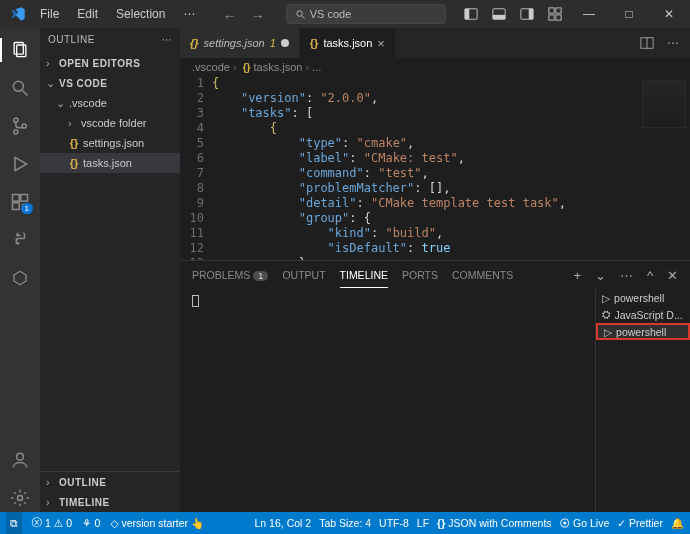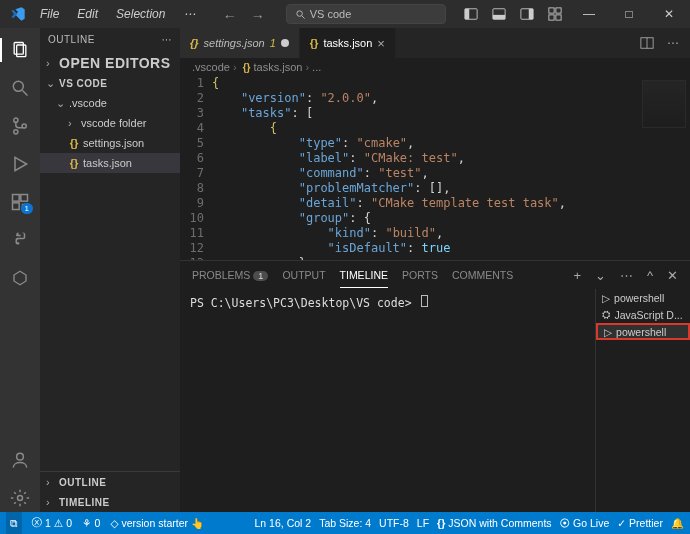--- a/index.html
+++ b/index.html
@@ -7,21 +7,21 @@
     width:690px; height:534px;
     background:#1e1e1e; color:#cccccc;
     font-family:"Segoe UI",Arial,sans-serif; font-size:12px;
     overflow:hidden; position:relative;
   }
 
   
   .titlebar { height:28px; background:#2d2d2d; display:flex; align-items:center; padding:0 4px; color:#ccc; }
   .titlebar .vslogo { width:16px; height:16px; margin:0 6px; }
   .menu { display:flex; gap:2px; }
-  .menu span { padding:3px 8px; font-size:12px;font-style:italic; }
+  .menu span { padding:3px 8px; font-size:12px; }
   .tb-center { flex:1; display:flex; justify-content:center; align-items:center; gap:6px; }
   .tb-center .nav { display:flex; gap:4px; margin-right:10px; }
   .tb-center .nav button { width:24px; height:22px; background:transparent; border:none; color:#999; font-size:14px; cursor:pointer;}
   .searchbox {
     display:flex; align-items:center; background:#3c3c3c; border:1px solid #444; border-radius:4px;
     padding:2px 8px; width:160px; height:20px; color:#bbb; font-size:11px;
   }
   .searchbox svg { margin-right:4px; }
   .tb-right { display:flex; align-items:center; gap:6px; }
   .tb-right .iconbtn { width:22px; height:22px; display:flex; align-items:center; justify-content:center; color:#ccc; }
@@ -222,21 +222,21 @@
   </div>
 
   <div class="sidebar">
     <div class="sidebar-header">
       <span>OUTLINE</span>
       <span style="cursor:pointer">⋯</span>
     </div>
     <div class="tree">
       <div class="trow">
           <span class="chev">›</span>
-          <b style="font-size:14px;letter-spacing:.5px">OPEN EDITORS</b>
+          <b style="font-size:10px;letter-spacing:.5px">OPEN EDITORS</b>
         </div>
       <div class="trow">
           <span class="chev">⌄</span>
           <b style="font-size:10px;letter-spacing:.5px">VS CODE</b>
         </div>
       <div class="trow indent1">
           <span class="chev">⌄</span>
           <span>.vscode</span>
         </div>
       <div class="trow indent2">
@@ -340,21 +340,21 @@
         <span class="ptab">COMMENTS</span>
         <span class="spacer2"></span>
         <span class="picon">+</span>
         <span class="picon">⌄</span>
         <span class="picon">⋯</span>
         <span class="picon">^</span>
         <span class="picon">✕</span>
       </div>
       <div class="panel-body">
         <div class="term">
-          <span>PS C:\Users\PC3\Desktop\VS code&gt;</span> <span class="cursorbox"></span>
+           <span class="cursorbox"></span>
         </div>
         <div class="term-side">
           <div class="srow">
               <span>▷</span>
               <span>powershell</span>
             </div>
           <div class="srow">
               <span>⛭</span>
               <span>JavaScript D...</span>
             </div>

